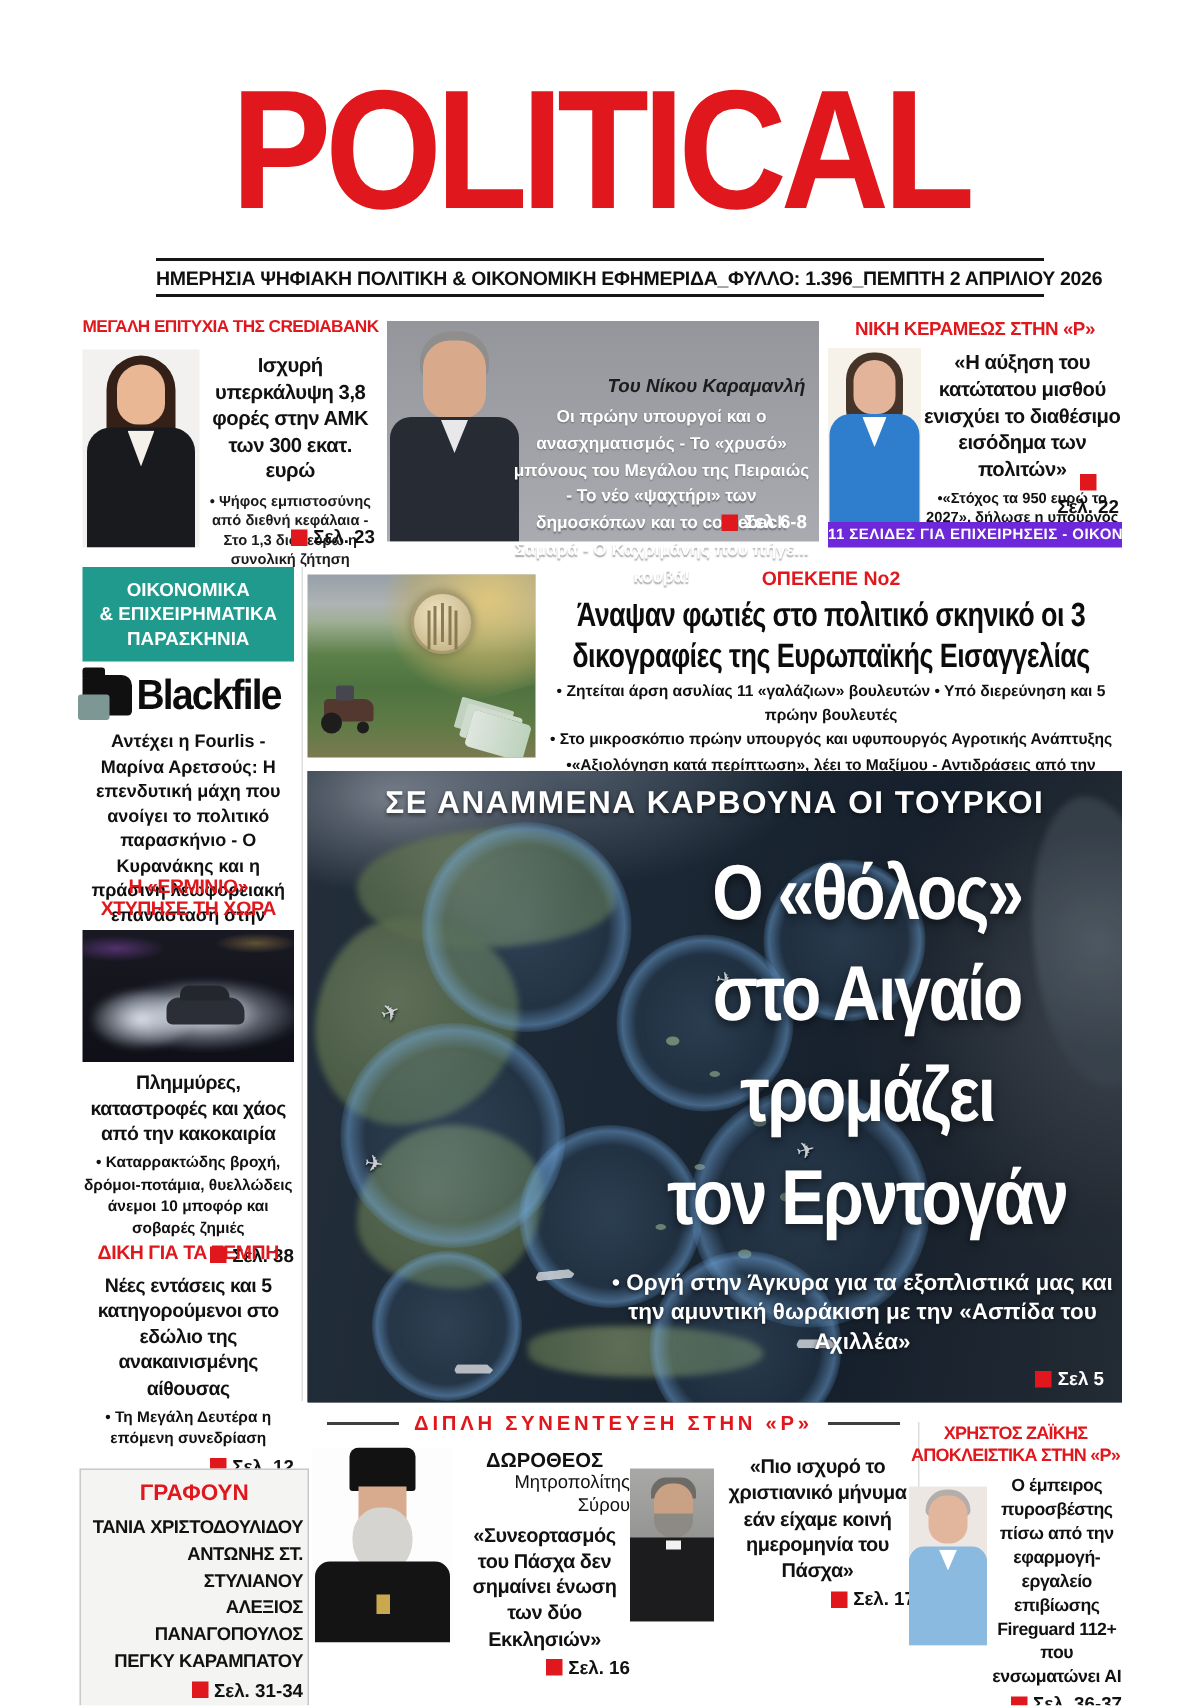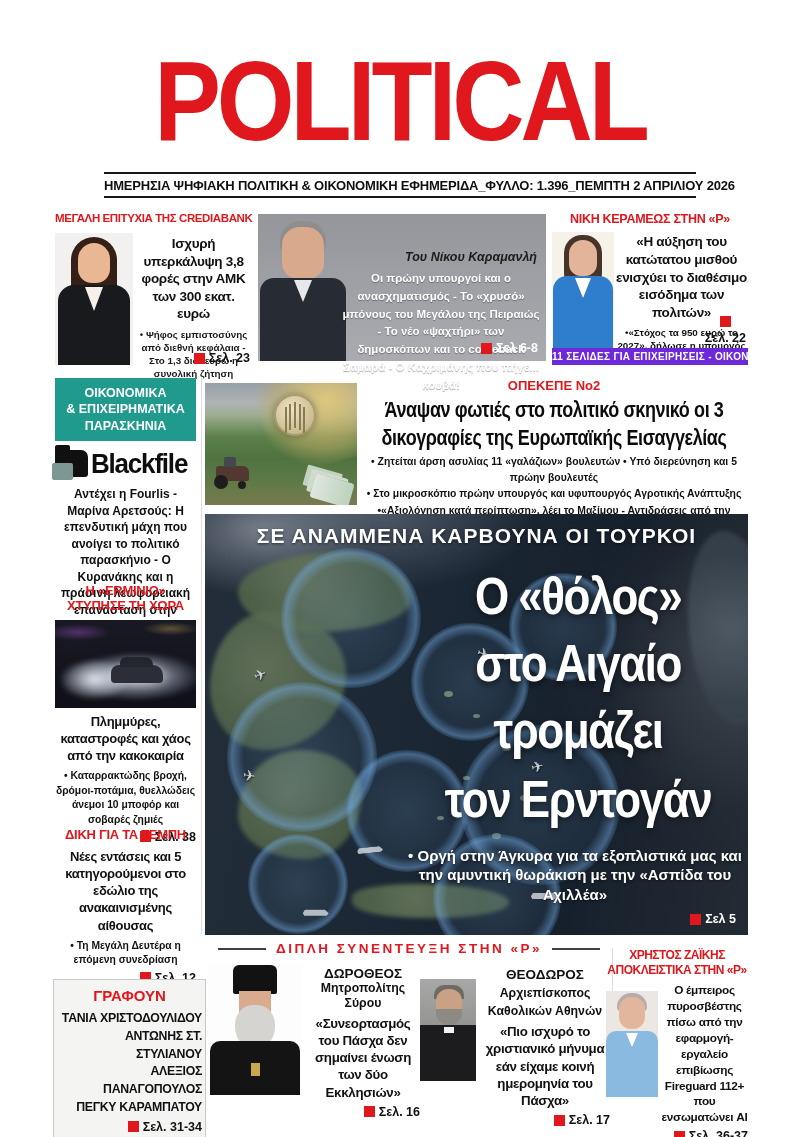--- a/index.html
+++ b/index.html
@@ -179,21 +179,21 @@
   .cards{display:flex;margin-top:9px;}
   .card1{display:flex;width:212px;}
   .ph-bishop{position:relative;width:94px;height:130px;background:#fdfdfd;overflow:hidden;flex:0 0 auto;}
   .ph-bishop .hat{left:25px;top:0;width:44px;height:29px;background:#121212;border-radius:6px 6px 2px 2px;}
   .ph-bishop .face{left:31px;top:26px;width:32px;height:28px;background:#d8ab8e;}
   .ph-bishop .beard{left:27px;top:40px;width:40px;height:44px;background:#d6d4d0;border-radius:45% 45% 50% 50%;}
   .ph-bishop .torso{left:2px;top:76px;width:90px;height:54px;background:#141414;border-radius:10px 10px 0 0;}
   .ph-bishop .cross{left:43px;top:98px;width:9px;height:13px;background:#caa94e;}
   .card1 .txt{flex:1;text-align:center;padding:1px 0 0 4px;}
   .iname{font-size:13.5px;font-weight:800;}
-  .irole{font-size:12.3px;font-weight:700;line-height:1.2;}
+  .irole{font-size:12.3px;font-weight:400;line-height:1.2;text-align:right;}
   .iquote{font-size:13.3px;font-weight:800;line-height:1.3;margin-top:4px;letter-spacing:-.3px;}
   .card1 .pgref,.card2 .pgref{display:flex;justify-content:flex-end;margin-top:4px;}
   .card2{display:flex;width:190px;}
   .ph-theo{position:relative;width:56px;height:102px;margin-top:14px;overflow:hidden;flex:0 0 auto;
     background:linear-gradient(180deg,#a8a8a6,#7d7d7d);}
   .ph-theo .hairT{left:14px;top:6px;width:30px;height:14px;background:#6e6a66;border-radius:10px 10px 0 0;}
   .ph-theo .head{left:16px;top:10px;width:26px;height:30px;background:#c9a185;border-radius:12px;}
   .ph-theo .beardT{left:16px;top:30px;width:26px;height:16px;background:#8d8a84;border-radius:0 0 12px 12px;}
   .ph-theo .torso{left:-4px;top:46px;width:64px;height:56px;background:#1c1c1e;}
   .ph-theo .collar{left:24px;top:48px;width:10px;height:6px;background:#f2f2f2;}
@@ -408,21 +408,20 @@
       </div>
       <div class="card2">
         <div class="pp ph-theo">
             <i class="hairT"></i>
             <i class="head"></i>
             <i class="beardT"></i>
             <i class="torso"></i>
             <i class="collar"></i>
           </div>
         <div class="txt">
-          <div><span class="iname">ΘΕΟΔΩΡΟΣ</span> <span class="irole">Αρχιεπίσκοπος Καθολικών Αθηνών</span></div>
           <div class="iquote">«Πιο ισχυρό το χριστιανικό μήνυμα εάν είχαμε κοινή ημερομηνία του Πάσχα»</div>
           <span class="pgref">
               <span class="sq"></span>
               <span class="lbl">Σελ. 17</span>
             </span>
         </div>
       </div>
     </div>
   </div>
 

